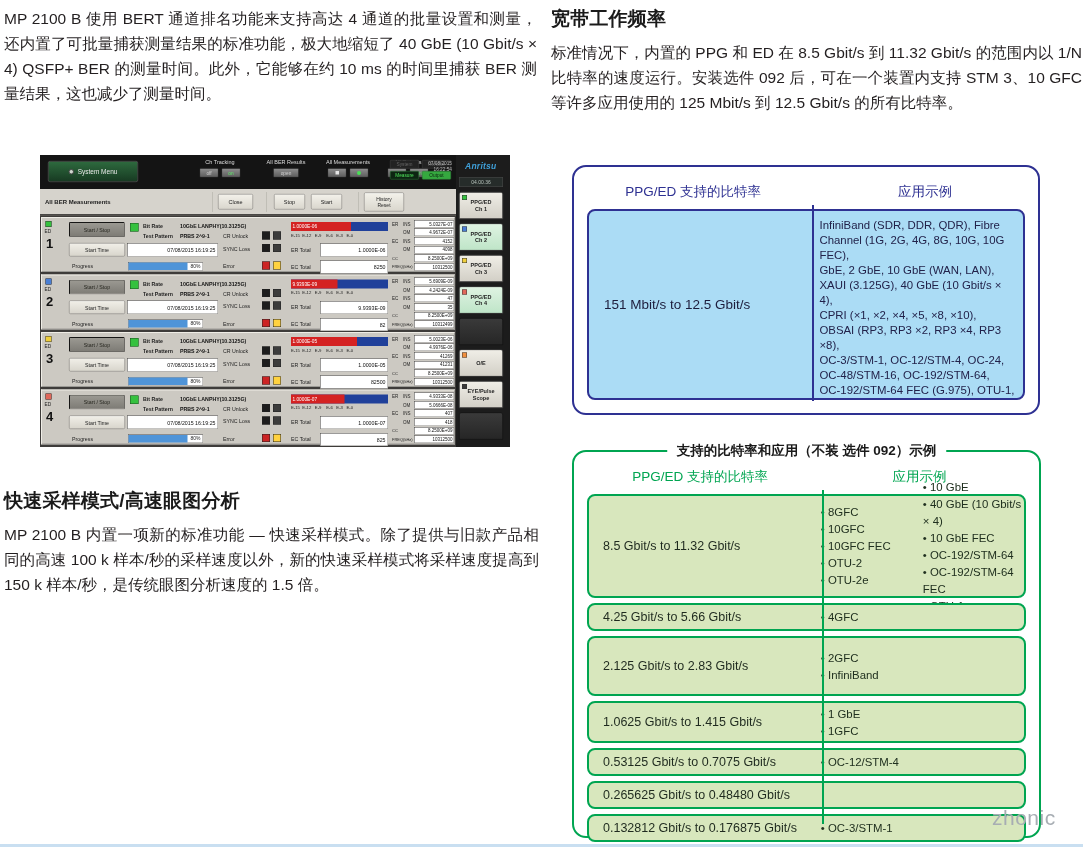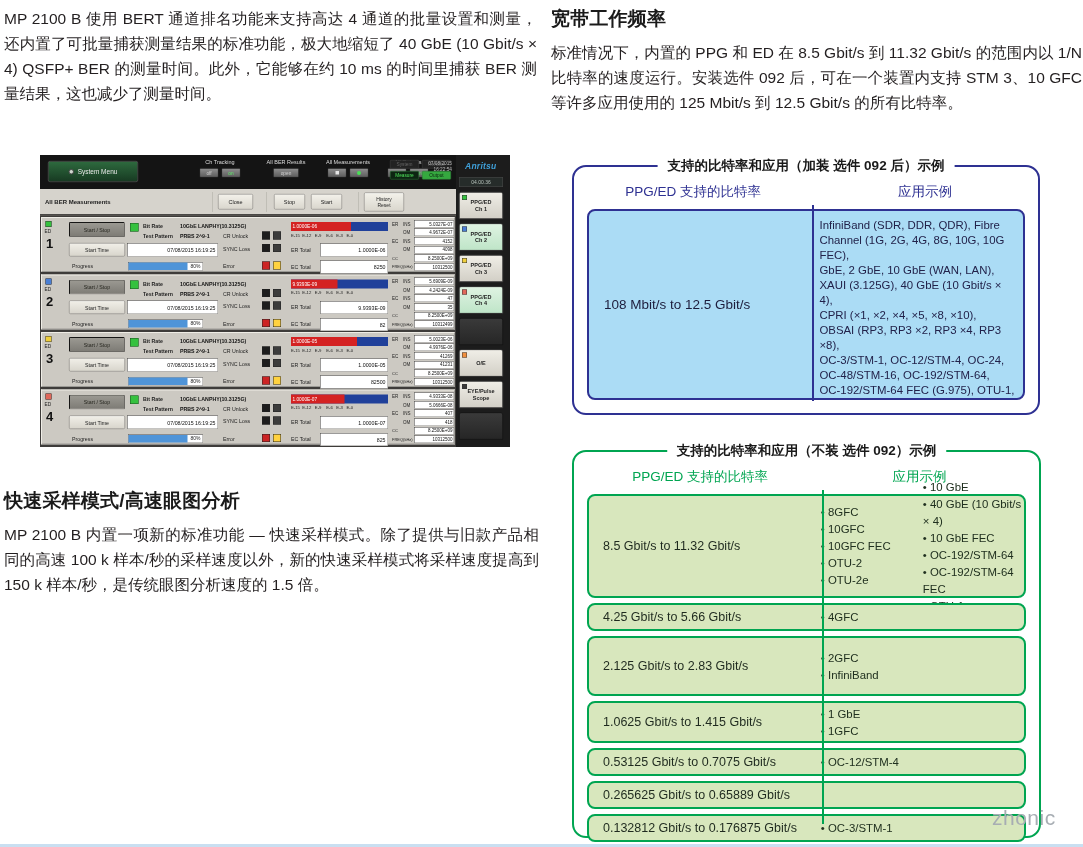--- a/index.html
+++ b/index.html
@@ -494,27 +494,26 @@
     <h2>快速采样模式/高速眼图分析</h2>
     <p>MP 2100 B 内置一项新的标准功能 — 快速采样模式。除了提供与旧款产品相同的高速 100 k 样本/秒的采样速度以外，新的快速采样模式将采样速度提高到 150 k 样本/秒，是传统眼图分析速度的 1.5 倍。</p>
   </div>
 
   <div class="sec" id="sec3">
     <h2>宽带工作频率</h2>
     <p>标准情况下，内置的 PPG 和 ED 在 8.5 Gbit/s 到 11.32 Gbit/s 的范围内以 1/N 比特率的速度运行。安装选件 092 后，可在一个装置内支持 STM 3、10 GFC 等许多应用使用的 125 Mbit/s 到 12.5 Gbit/s 的所有比特率。</p>
   </div>
 
   <div class="fbox" id="t1">
-    <span class="btitle">支持的比特率和应用（加装 选件 092 后）示例</span>
     <div class="heads">
       <span class="h1">PPG/ED 支持的比特率</span>
       <span class="h2">应用示例</span>
     </div>
     <div class="cellbox">
-      <div class="rate">108 Mbit/s to 12.5 Gbit/s</div>
+      <div class="rate">151 Mbit/s to 12.5 Gbit/s</div>
       <div class="apps">InfiniBand (SDR, DDR, QDR), Fibre
 Channel (1G, 2G, 4G, 8G, 10G, 10G FEC),
 GbE, 2 GbE, 10 GbE (WAN, LAN),
 XAUI (3.125G), 40 GbE (10 Gbit/s × 4),
 CPRI (×1, ×2, ×4, ×5, ×8, ×10),
 OBSAI (RP3, RP3 ×2, RP3 ×4, RP3 ×8),
 OC-3/STM-1, OC-12/STM-4, OC-24,
 OC-48/STM-16,  OC-192/STM-64,
 OC-192/STM-64 FEC (G.975), OTU-1,
 OTU-2, OTU-1e,  OTU-2e, SFP, SFP+,
@@ -557,21 +556,21 @@
       <div class="rrow r4">
         <div class="rate">1.0625 Gbit/s to 1.415 Gbit/s</div>
         <div class="bul b">• 1 GbE
 • 1GFC</div>
       </div>
       <div class="rrow">
         <div class="rate">0.53125 Gbit/s to 0.7075 Gbit/s</div>
         <div class="bul b">• OC-12/STM-4</div>
       </div>
       <div class="rrow">
-        <div class="rate">0.265625 Gbit/s to 0.65889 Gbit/s</div>
+        <div class="rate">0.265625 Gbit/s to 0.48480 Gbit/s</div>
         <div class="bul b"></div>
       </div>
       <div class="rrow">
         <div class="rate">0.132812 Gbit/s to 0.176875 Gbit/s</div>
         <div class="bul b">• OC-3/STM-1</div>
       </div>
     </div>
     <div class="divider"></div>
   </div>
 

